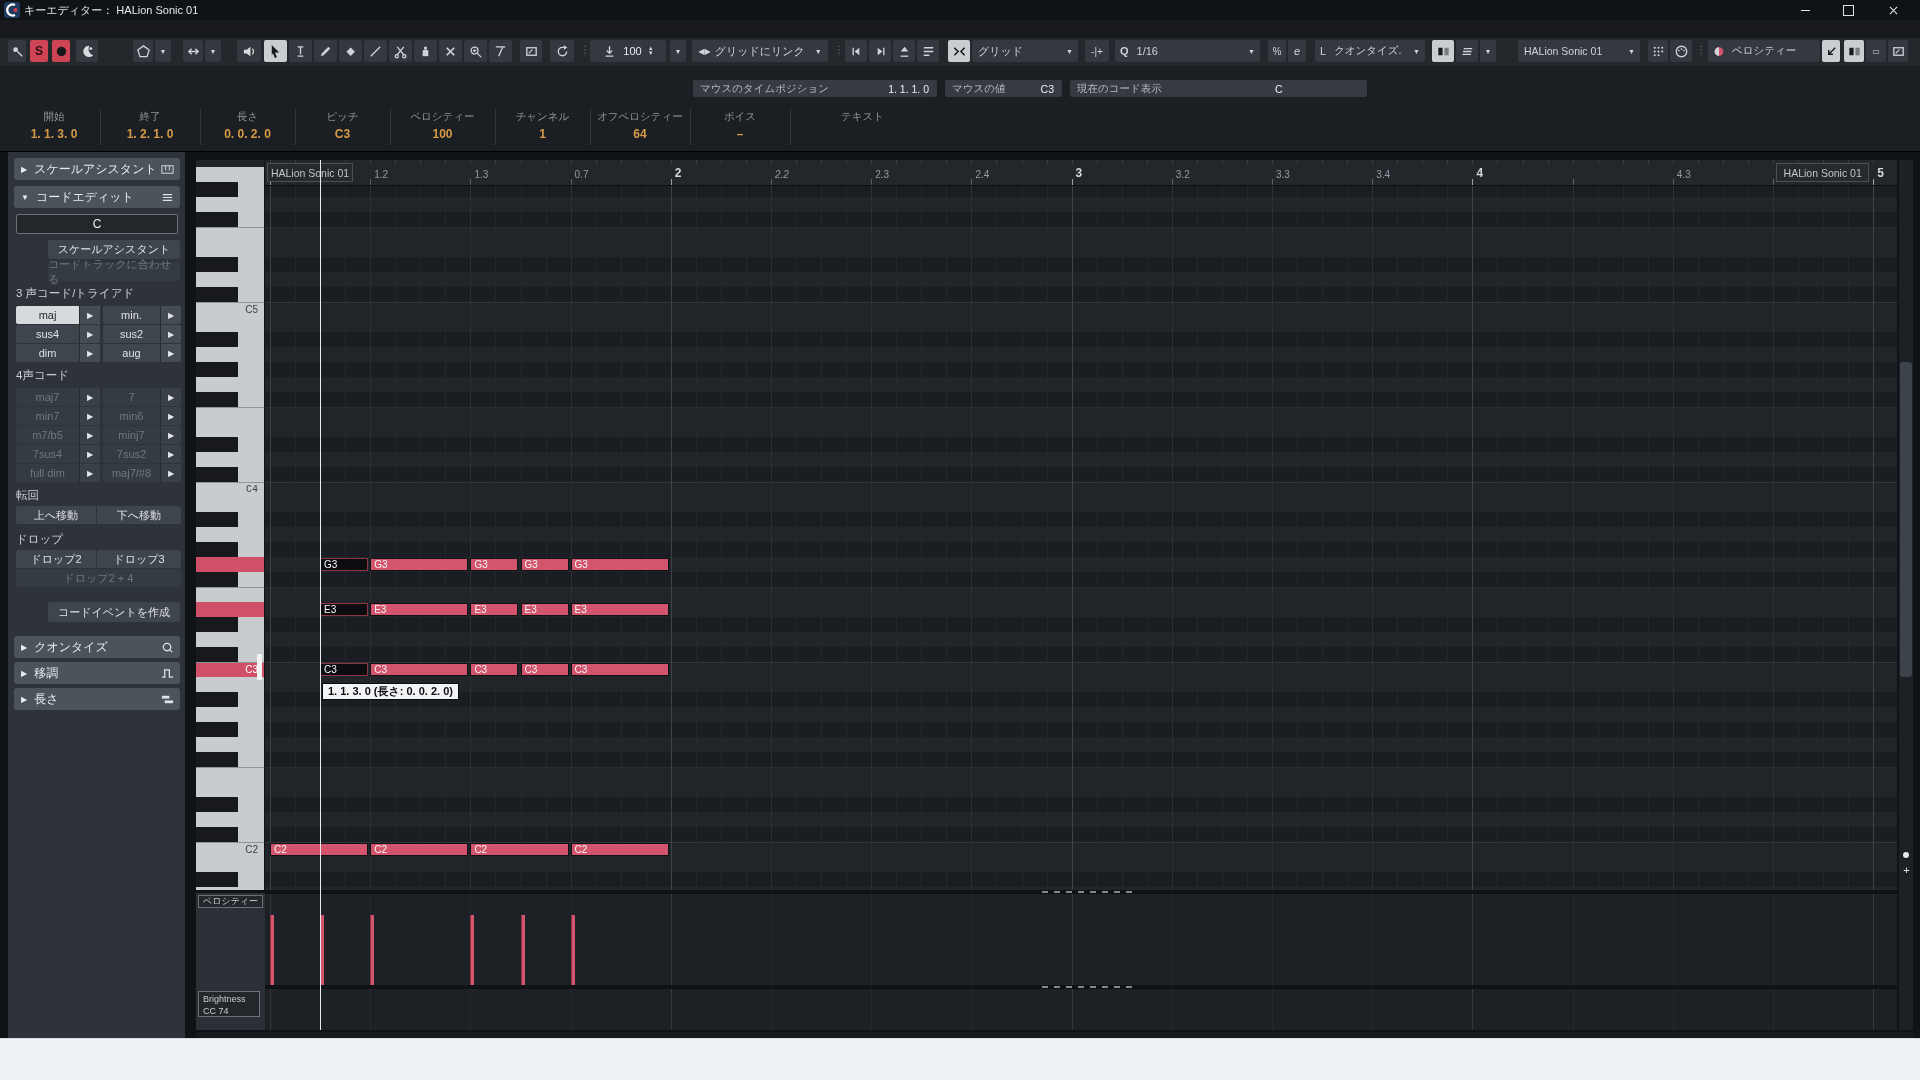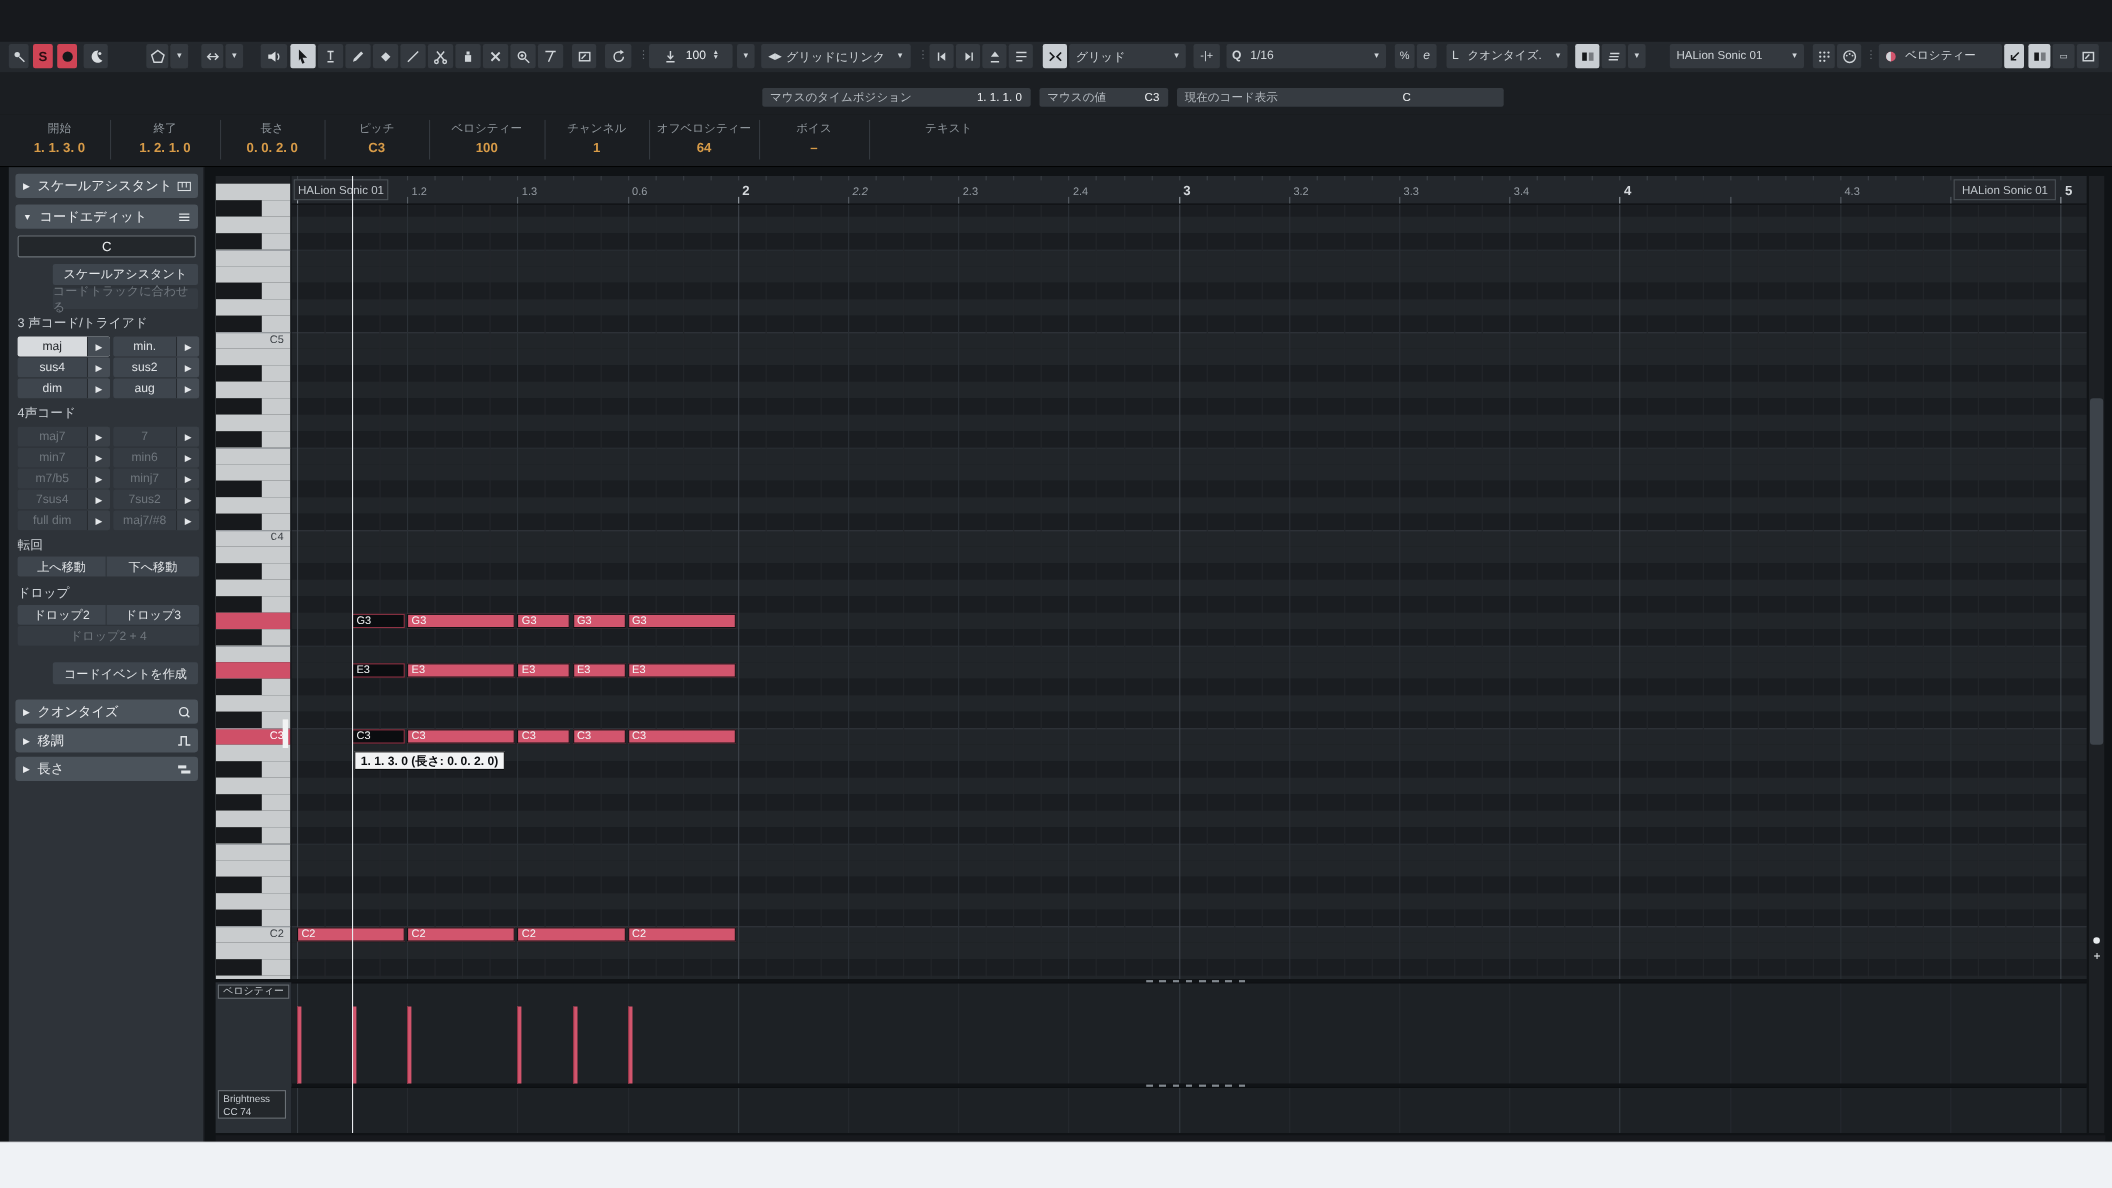--- a/index.html
+++ b/index.html
@@ -18,20 +18,40 @@
   .tbtn{position:absolute;top:40px;height:22px;background:#34393f;border-radius:2px;display:flex;align-items:center;justify-content:center;color:#cfd4d8;font-size:11px;}
   .tbtn.active{background:#c9ced3;color:#1b1e22;}
   .tbtn svg{width:15px;height:15px;}
   #taskbar{left:0;top:1038px;width:1920px;height:42px;background:#eff2f5;border-top:1px solid #d9dce0;}
 </style>
 </head>
 <body>
 
 <div id="app">
 
+  <div id="titlebar" class="abs">
+    <div class="abs" style="left:4px;top:2px;width:16px;height:16px;border-radius:3px;background:#1f3a5f;">
+      <svg viewBox="0 0 16 16" style="width:16px;height:16px">
+          <path d="M11 3a5.5 5.5 0 1 0 0 10" fill="none" stroke="#fff" stroke-width="2.2"></path>
+          <circle cx="11.5" cy="8" r="2" fill="#d23c4a"></circle>
+        </svg>
+    </div>
+    <span id="title">キーエディター： HALion Sonic 01</span>
+    <div class="winbtn" style="left:1790px;">
+        <div style="width:9px;height:1px;background:#dfe3e6"></div>
+      </div>
+    <div class="winbtn" style="left:1833px;">
+        <div style="width:9px;height:9px;border:1px solid #dfe3e6"></div>
+      </div>
+    <div class="winbtn" style="left:1878px;">
+        <svg viewBox="0 0 10 10" style="width:9px;height:9px">
+          <path d="M1 1L9 9M9 1L1 9" stroke="#dfe3e6" stroke-width="1.2"></path>
+        </svg>
+      </div>
+  </div>
 
 
   <div id="toolbar" class="abs">
       <div class="abs tbtn" style="left: 8px; top: 2px; width: 18px; height: 22px;">
         <span style="display: flex; width: 15px; height: 15px;">
           <svg viewBox="0 0 16 16">
             <circle cx="6" cy="6" r="2.6" fill="#cfd4d8"></circle>
             <path d="M8 8l5 5" stroke="#cfd4d8" stroke-width="1.4" fill="none"></path>
           </svg>
         </span>
@@ -858,21 +878,21 @@
         <div class="abs" style="left: 1482.95px; top: 0px; width: 1px; height: 4px; background: rgb(58, 63, 69);"></div>
         <div class="abs" style="left: 1508px; top: 0px; width: 1px; height: 4px; background: rgb(58, 63, 69);"></div>
         <div class="abs" style="left: 1508px; top: 19px; width: 1px; height: 7px; background: rgb(88, 95, 102);"></div>
         <div class="abs" style="left: 1533.05px; top: 0px; width: 1px; height: 4px; background: rgb(58, 63, 69);"></div>
         <div class="abs" style="left: 1558.1px; top: 0px; width: 1px; height: 4px; background: rgb(58, 63, 69);"></div>
         <div class="abs" style="left: 1583.15px; top: 0px; width: 1px; height: 4px; background: rgb(58, 63, 69);"></div>
         <div class="abs" style="left: 1608.2px; top: 0px; width: 1px; height: 4px; background: rgb(58, 63, 69);"></div>
         <div class="abs" style="left: 1608.2px; top: 19px; width: 1px; height: 7px; background: rgb(154, 161, 168);"></div>
         <div class="abs" style="left: 109.2px; top: 9px; font-size: 10px; color: rgb(148, 155, 162);">1.2</div>
         <div class="abs" style="left: 209.4px; top: 9px; font-size: 10px; color: rgb(148, 155, 162);">1.3</div>
-        <div class="abs" style="left: 309.6px; top: 9px; font-size: 10px; color: rgb(148, 155, 162);">0.6</div>
+        <div class="abs" style="left: 309.6px; top: 9px; font-size: 10px; color: rgb(148, 155, 162);">0.7</div>
         <div class="abs" style="left: 409.8px; top: 6px; font-size: 12px; color: rgb(212, 216, 220); font-weight: bold;">2</div>
         <div class="abs" style="left: 510px; top: 9px; font-size: 10px; color: rgb(148, 155, 162); font-style: italic;">2.2</div>
         <div class="abs" style="left: 610.2px; top: 9px; font-size: 10px; color: rgb(148, 155, 162);">2.3</div>
         <div class="abs" style="left: 710.4px; top: 9px; font-size: 10px; color: rgb(148, 155, 162);">2.4</div>
         <div class="abs" style="left: 810.6px; top: 6px; font-size: 12px; color: rgb(212, 216, 220); font-weight: bold;">3</div>
         <div class="abs" style="left: 910.8px; top: 9px; font-size: 10px; color: rgb(148, 155, 162);">3.2</div>
         <div class="abs" style="left: 1011px; top: 9px; font-size: 10px; color: rgb(148, 155, 162);">3.3</div>
         <div class="abs" style="left: 1111.2px; top: 9px; font-size: 10px; color: rgb(148, 155, 162);">3.4</div>
         <div class="abs" style="left: 1211.4px; top: 6px; font-size: 12px; color: rgb(212, 216, 220); font-weight: bold;">4</div>
         <div class="abs" style="left: 1311.6px; top: 9px; font-size: 10px; color: rgb(148, 155, 162); margin-top: 43px;">4.2</div>

